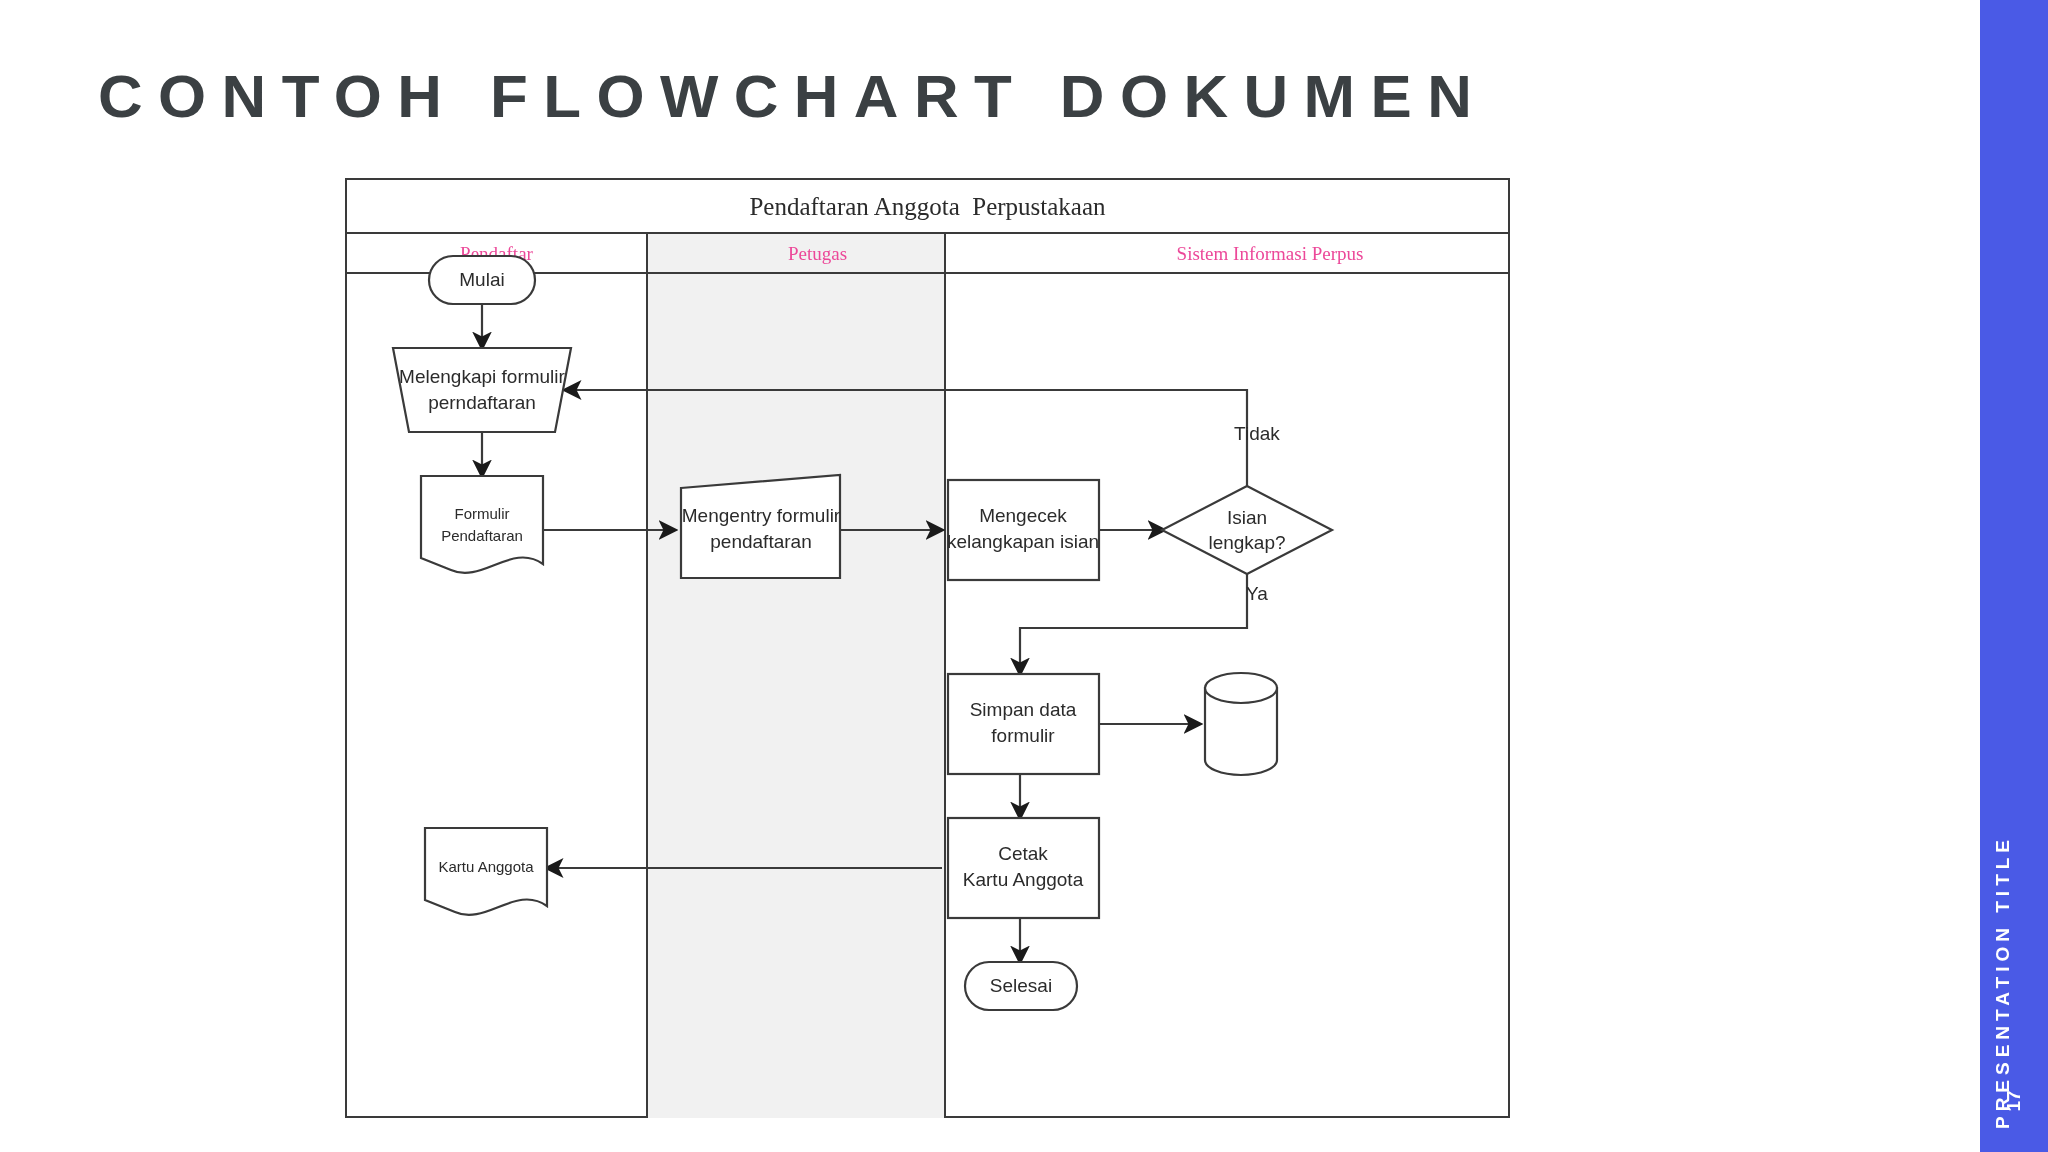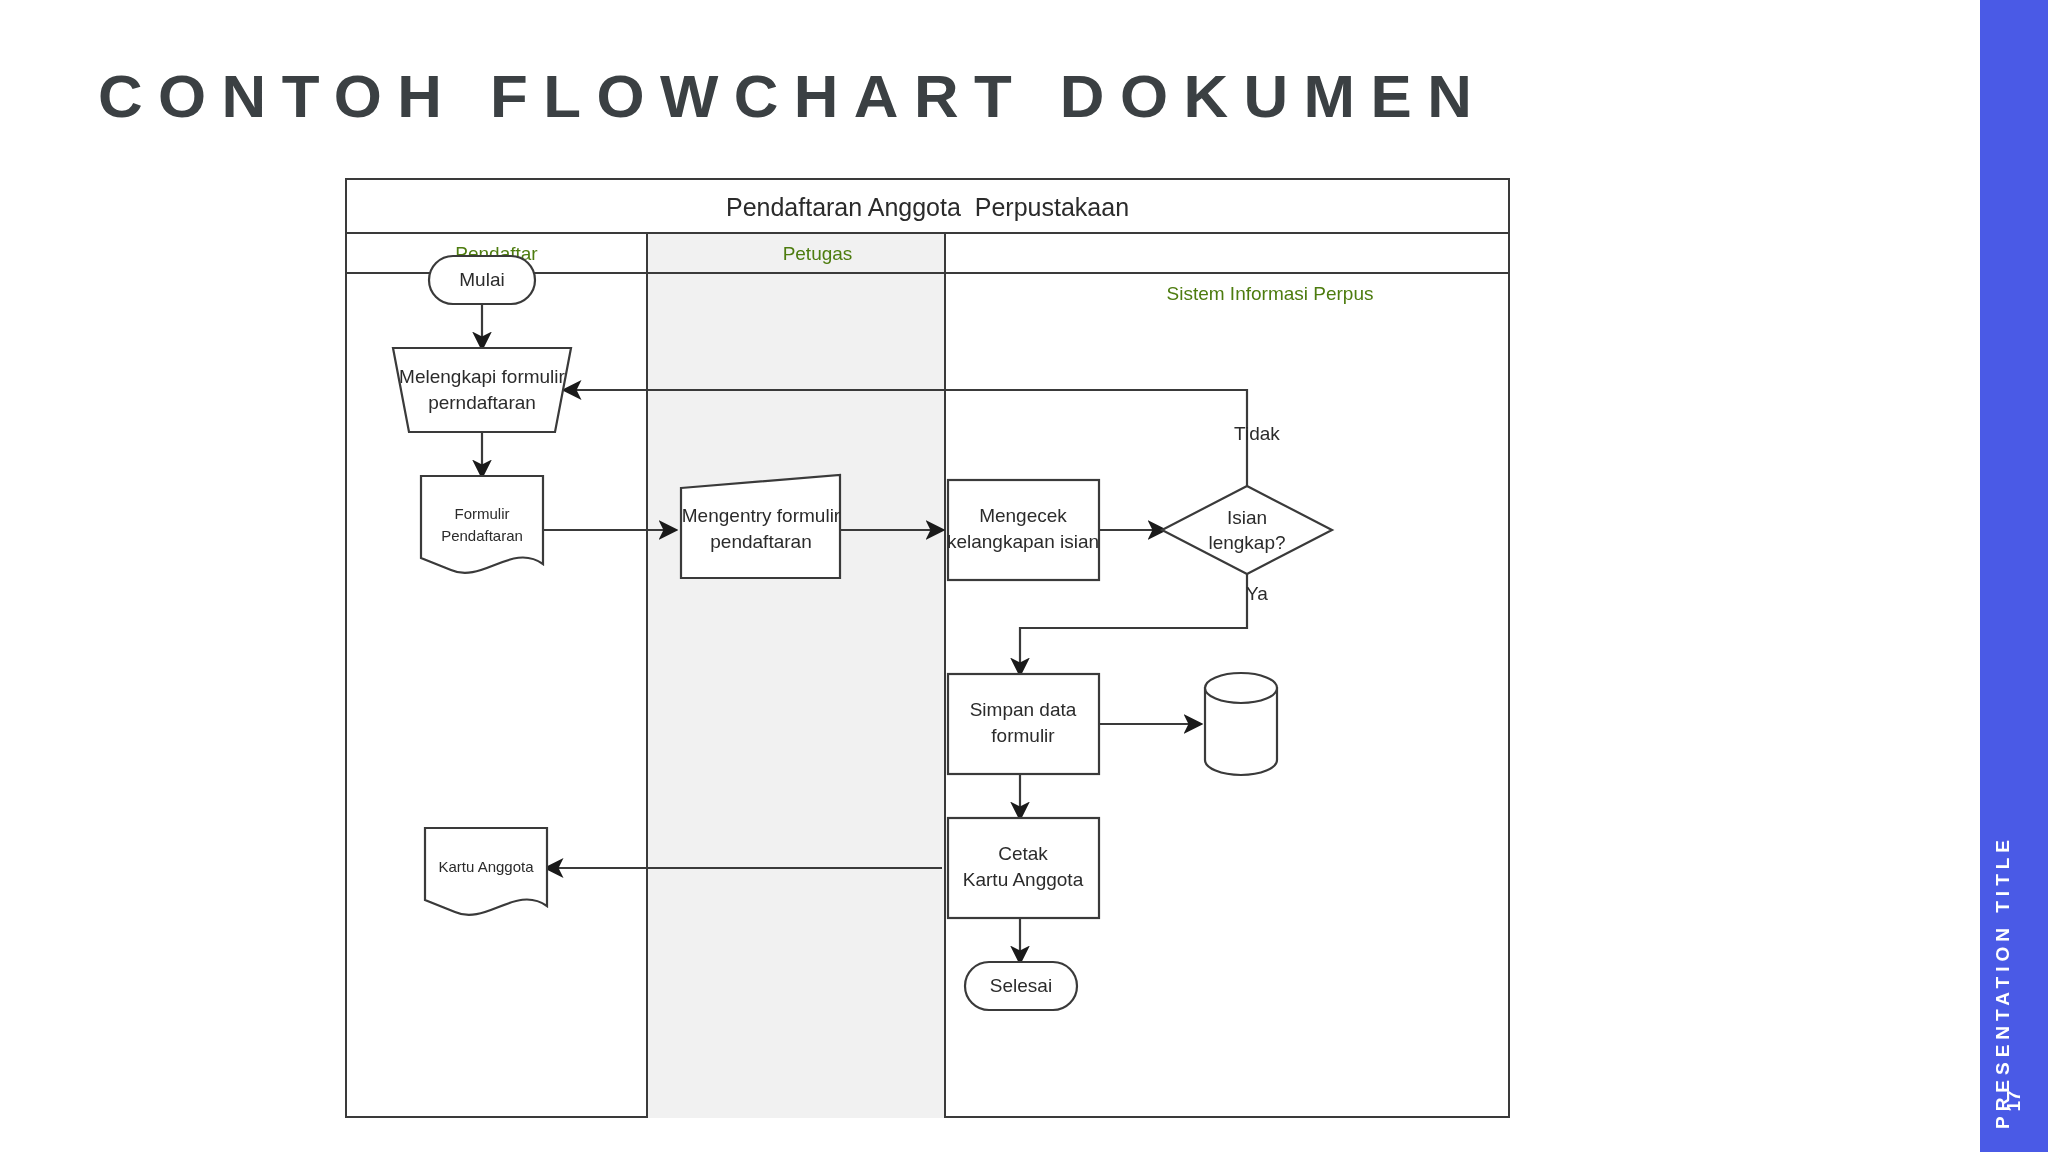--- a/index.html
+++ b/index.html
@@ -79,39 +79,41 @@
     top: 0;
     width: 100%;
     height: 54px;
     line-height: 54px;
     text-align: center;
     font-size: 25px;
     color: #2b2b2b;
     border-bottom: 2px solid #3a3a3a;
     box-sizing: border-box;
     white-space: pre;
+    font-family: Liberation Serif, serif;
   }
   #lane-headers {
     position: absolute;
     left: 0;
     top: 54px;
     width: 100%;
     height: 40px;
     border-bottom: 2px solid #3a3a3a;
     box-sizing: border-box;
   }
   .lane-head {
     position: absolute;
     top: 0;
     height: 100%;
     line-height: 40px;
     text-align: center;
     font-size: 19px;
-    color: #4d7c0f;
-    box-sizing: border-box;
+    color: #ec4899;
+    box-sizing: border-box;
+    font-family: Liberation Serif, serif;
   }
   .lane-shade {
     position: absolute;
     background: #f1f1f1;
   }
   .lane-divider {
     position: absolute;
     width: 2px;
     background: #3a3a3a;
   }
@@ -152,21 +154,21 @@
 
 <div id="chart-frame">
 
   <div class="lane-shade" style="left:299px; top:54px; width:298px; height:884px;"></div>
 
   <div id="chart-header">Pendaftaran Anggota  Perpustakaan</div>
 
   <div id="lane-headers">
     <div class="lane-head" style="left:0px; width:299px;">Pendaftar</div>
     <div class="lane-head" style="left:299px; width:298px;padding-left:45px;">Petugas</div>
-    <div class="lane-head" style="left:597px; width:652px;margin-top:40px;">Sistem Informasi Perpus</div>
+    <div class="lane-head" style="left:597px; width:652px;">Sistem Informasi Perpus</div>
   </div>
 
   <div class="lane-divider" style="left:299px; top:54px; height:884px;"></div>
   <div class="lane-divider" style="left:597px; top:54px; height:884px;"></div>
 
   <svg id="flow-canvas" viewBox="0 0 1165 940">
     <defs>
       <marker id="arrow" viewBox="0 0 12 12" refX="10" refY="6" markerWidth="9" markerHeight="9" orient="auto-start-reverse">
         <path d="M 0 0 L 12 6 L 0 12 L 3 6 z" fill="#1a1a1a"></path>
       </marker>

